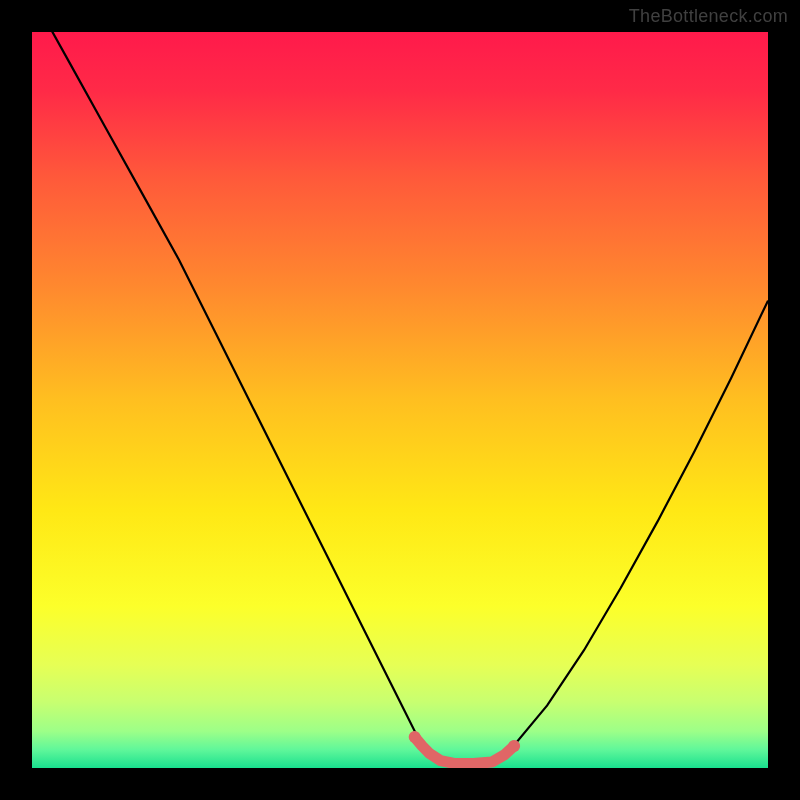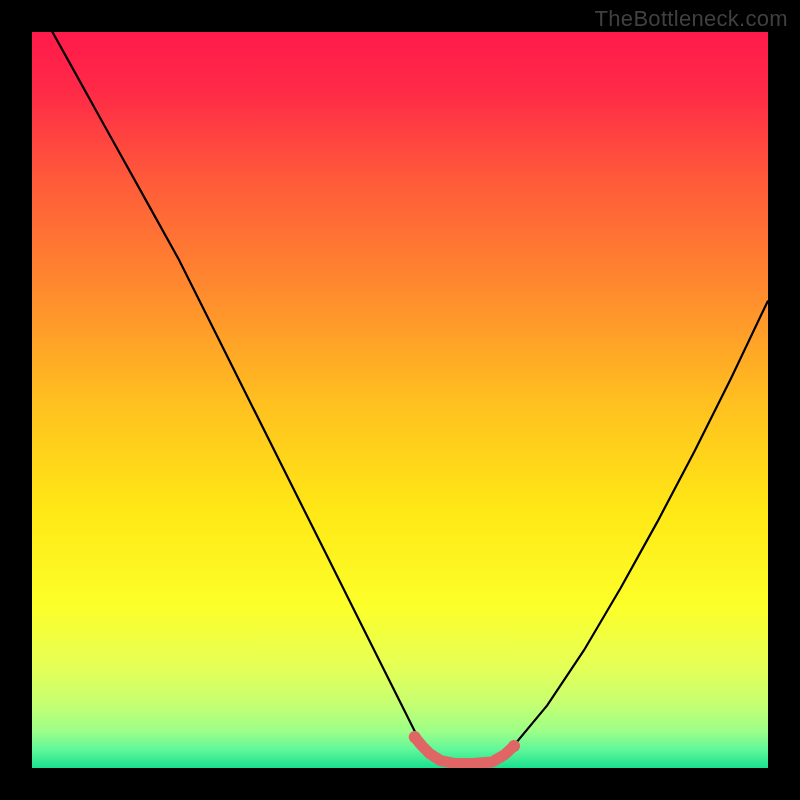--- a/index.html
+++ b/index.html
@@ -25,21 +25,21 @@
     top: 32px;
     width: 736px;
     height: 736px;
     overflow: hidden;
   }
   .watermark {
     position: absolute;
     top: 6px;
     right: 12px;
     color: #404040;
-    font-size: 22px;
+    font-size: 18px;
     font-weight: 400;
     letter-spacing: 0.3px;
     z-index: 10;
   }
   svg {
     display: block;
   }
 </style>
 </head>
 <body>

